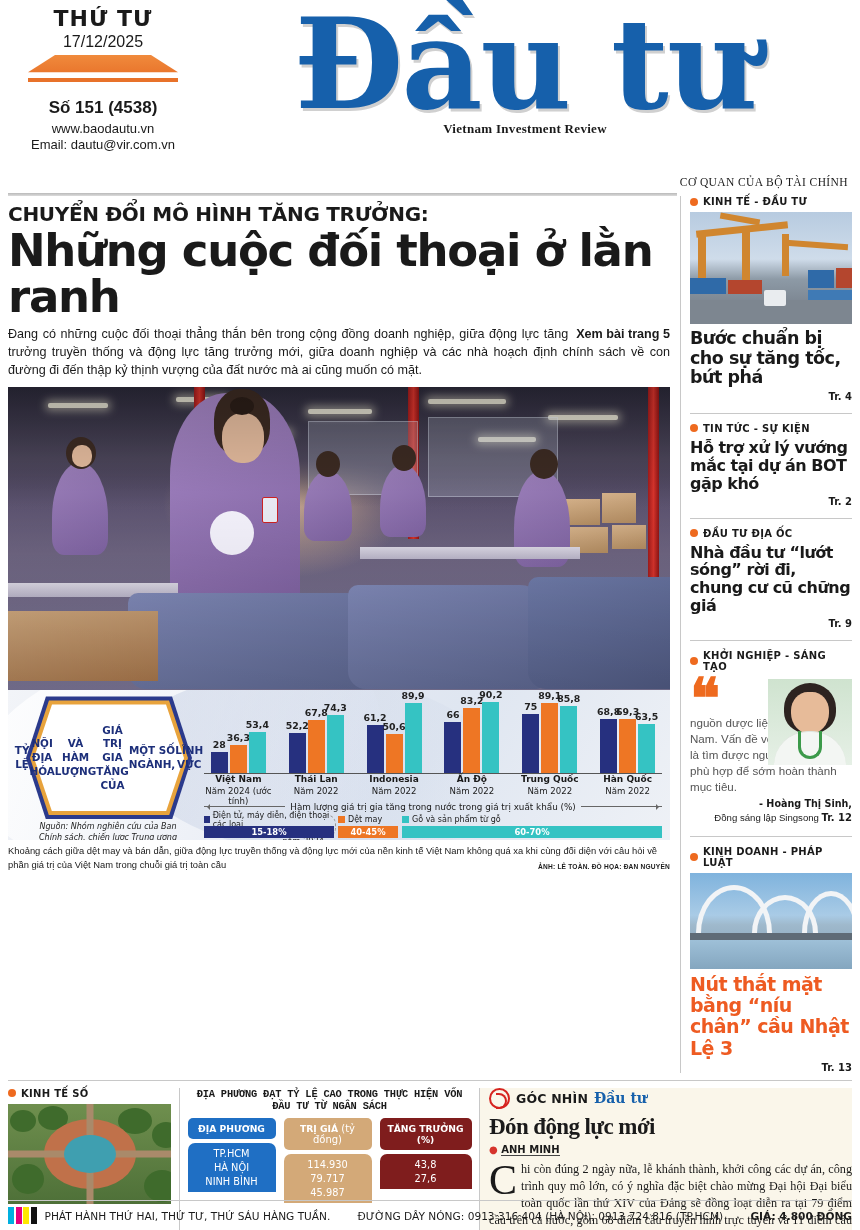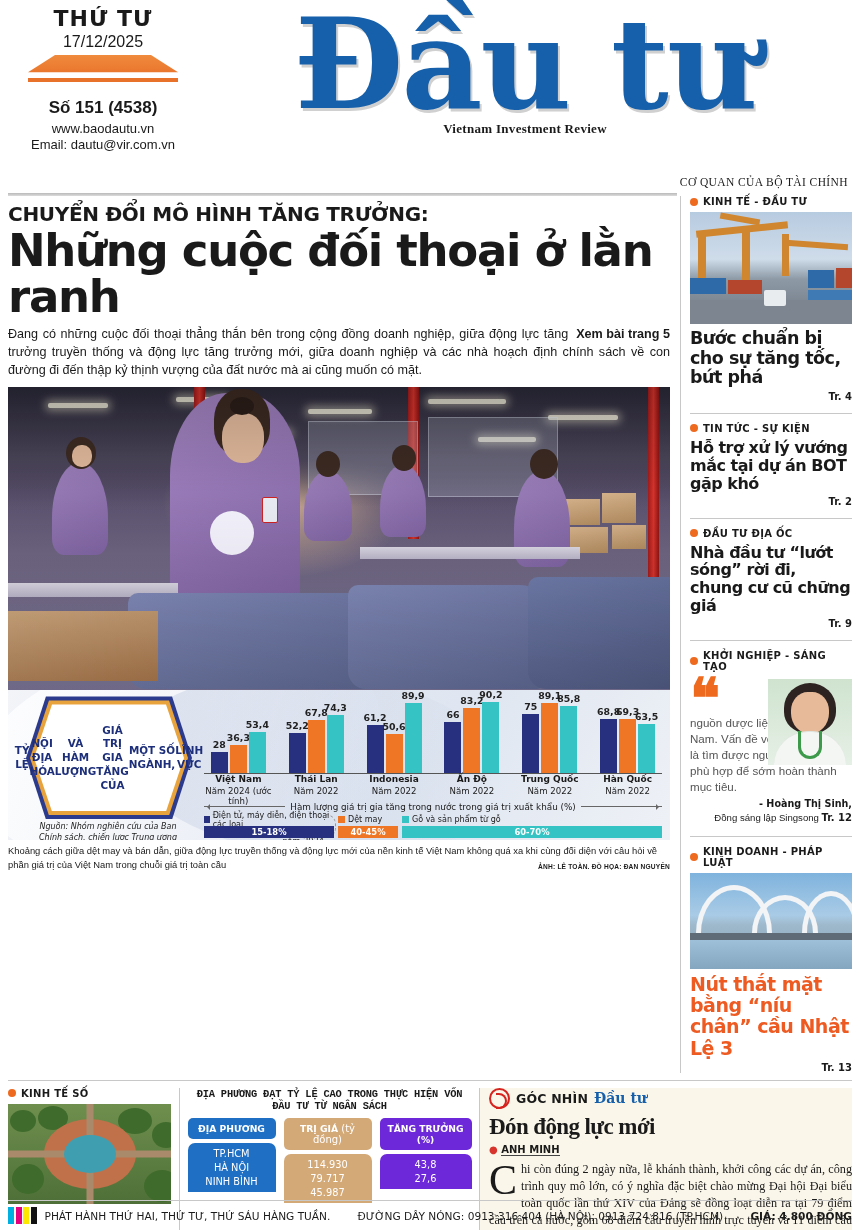--- a/index.html
+++ b/index.html
@@ -220,21 +220,21 @@
   .tbl { display:flex; gap:8px; margin-top:6px; justify-content:center; }
   .tcol { flex:1; }
   .th { color:#fff; font-family:"DejaVu Sans",sans-serif; font-weight:bold;
      font-size:9.2px; text-align:center; padding:5px 2px; border-radius:5px; }
   .th small { font-size:10px; font-weight:normal; }
   .tb { margin-top:4px; border-radius:7px 7px 0 0; padding:4px 2px 3px; }
   .td { color:#fff; font-family:"DejaVu Sans",sans-serif; font-size:9.8px;
      text-align:center; line-height:1.42; }
   .c-blue { background:#1f6fc4; }
   .c-tan  { background:#d3a978; }
-  .c-grn  { background:#6d28d9; }
+  .c-grn  { background:#7f1d1d; }
 
   .br { background:#faf6ea; }
   .gn-bar { display:flex; align-items:center; gap:6px; }
   .gn-logo { width:21px; height:21px; border-radius:50%; border:2.5px solid #d6231f;
      position:relative; flex:0 0 auto; }
   .gn-logo:after { content:""; position:absolute; left:5px; top:3px;
      width:9px; height:12px; border:2.5px solid #d6231f; border-left:none;
      border-radius:0 9px 9px 0; }
   .gn-t1 { font-family:"DejaVu Sans",sans-serif; font-weight:bold; font-size:12.5px;
      letter-spacing:.2px; }

